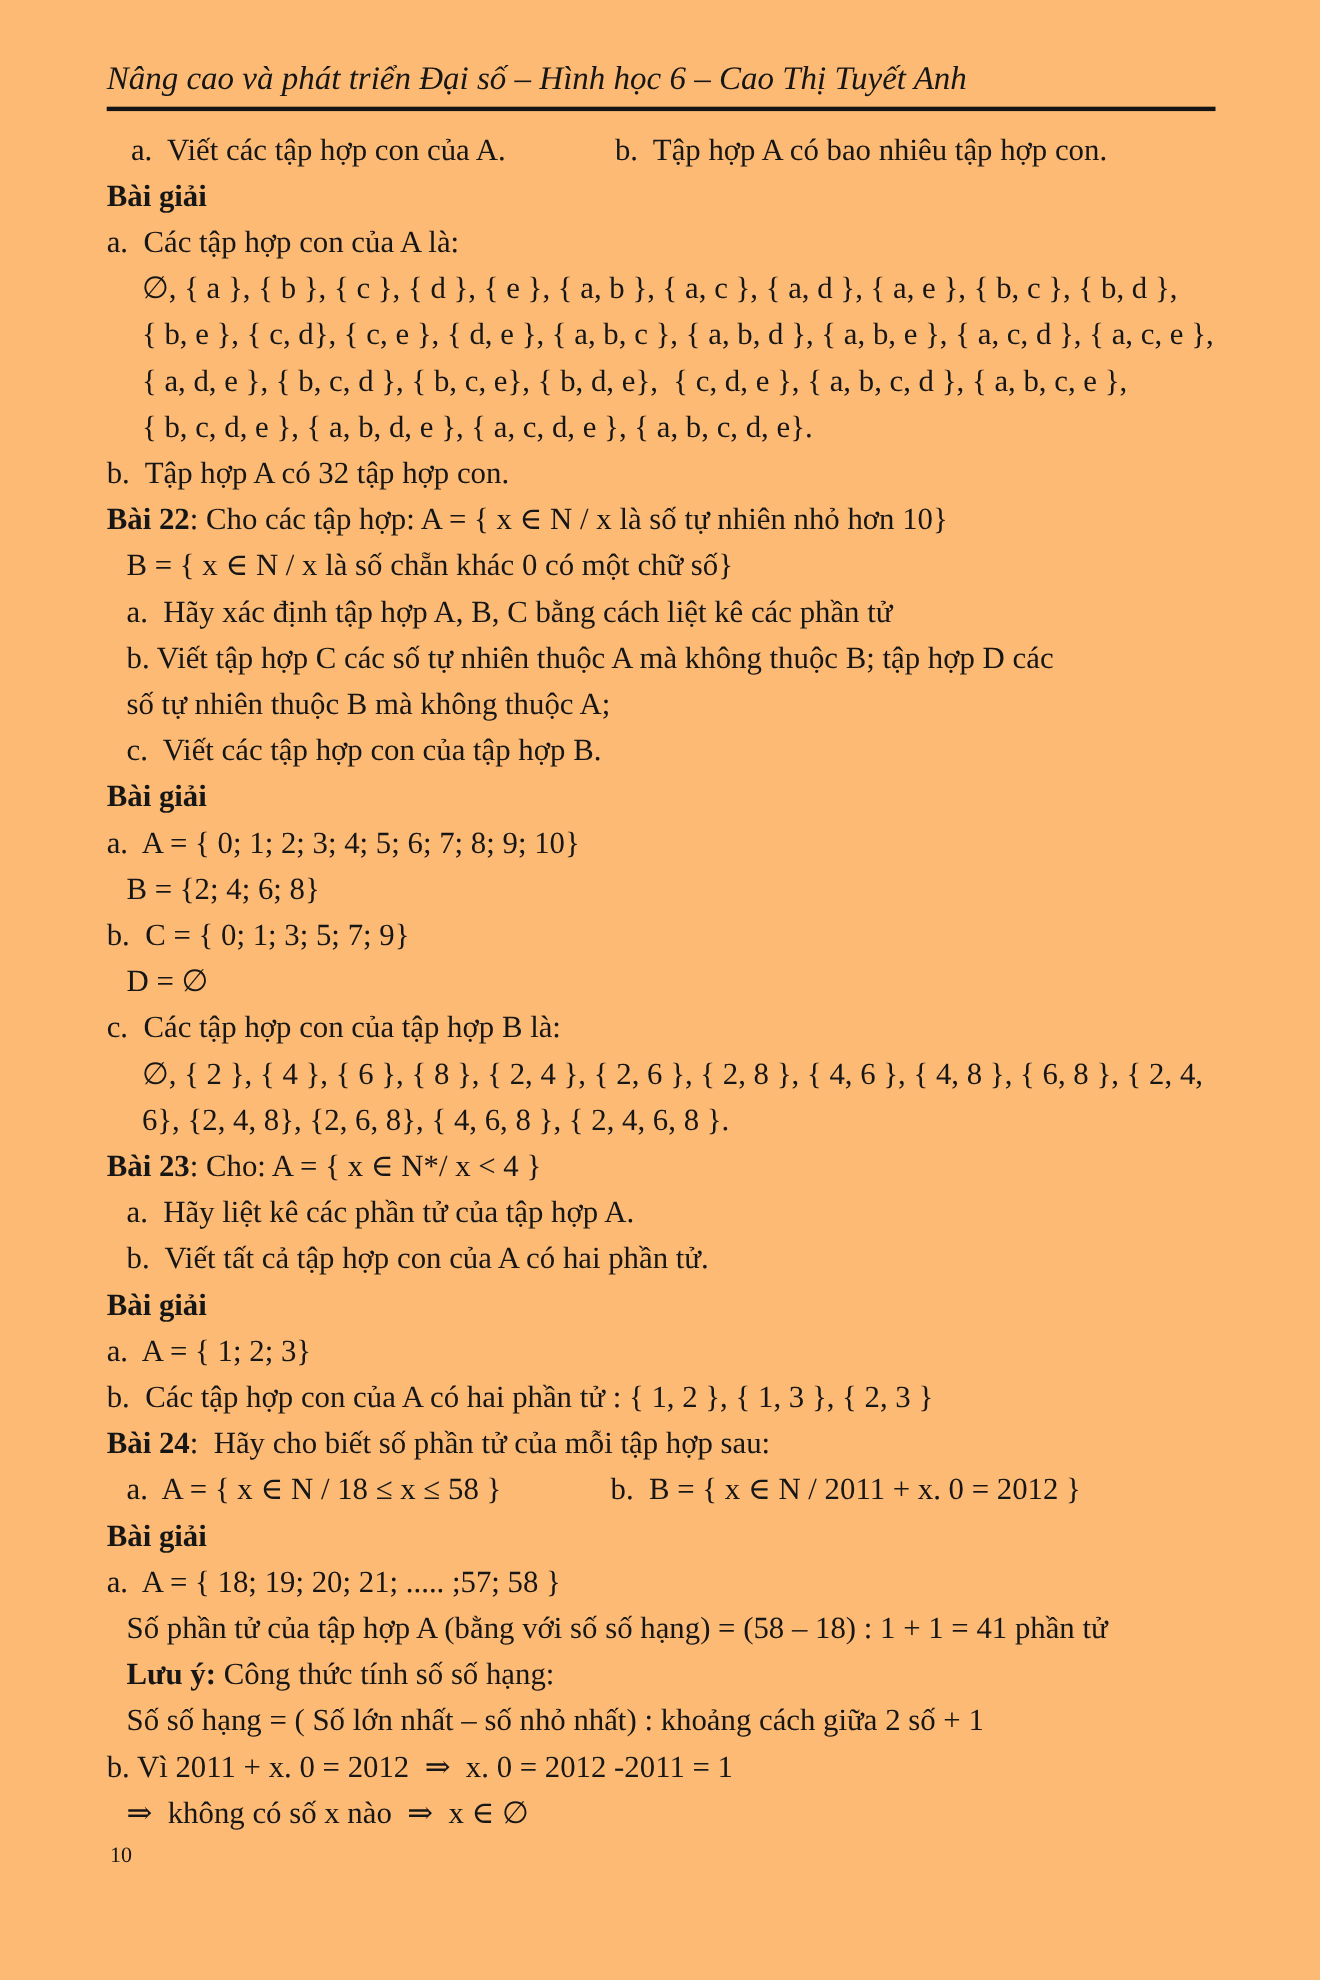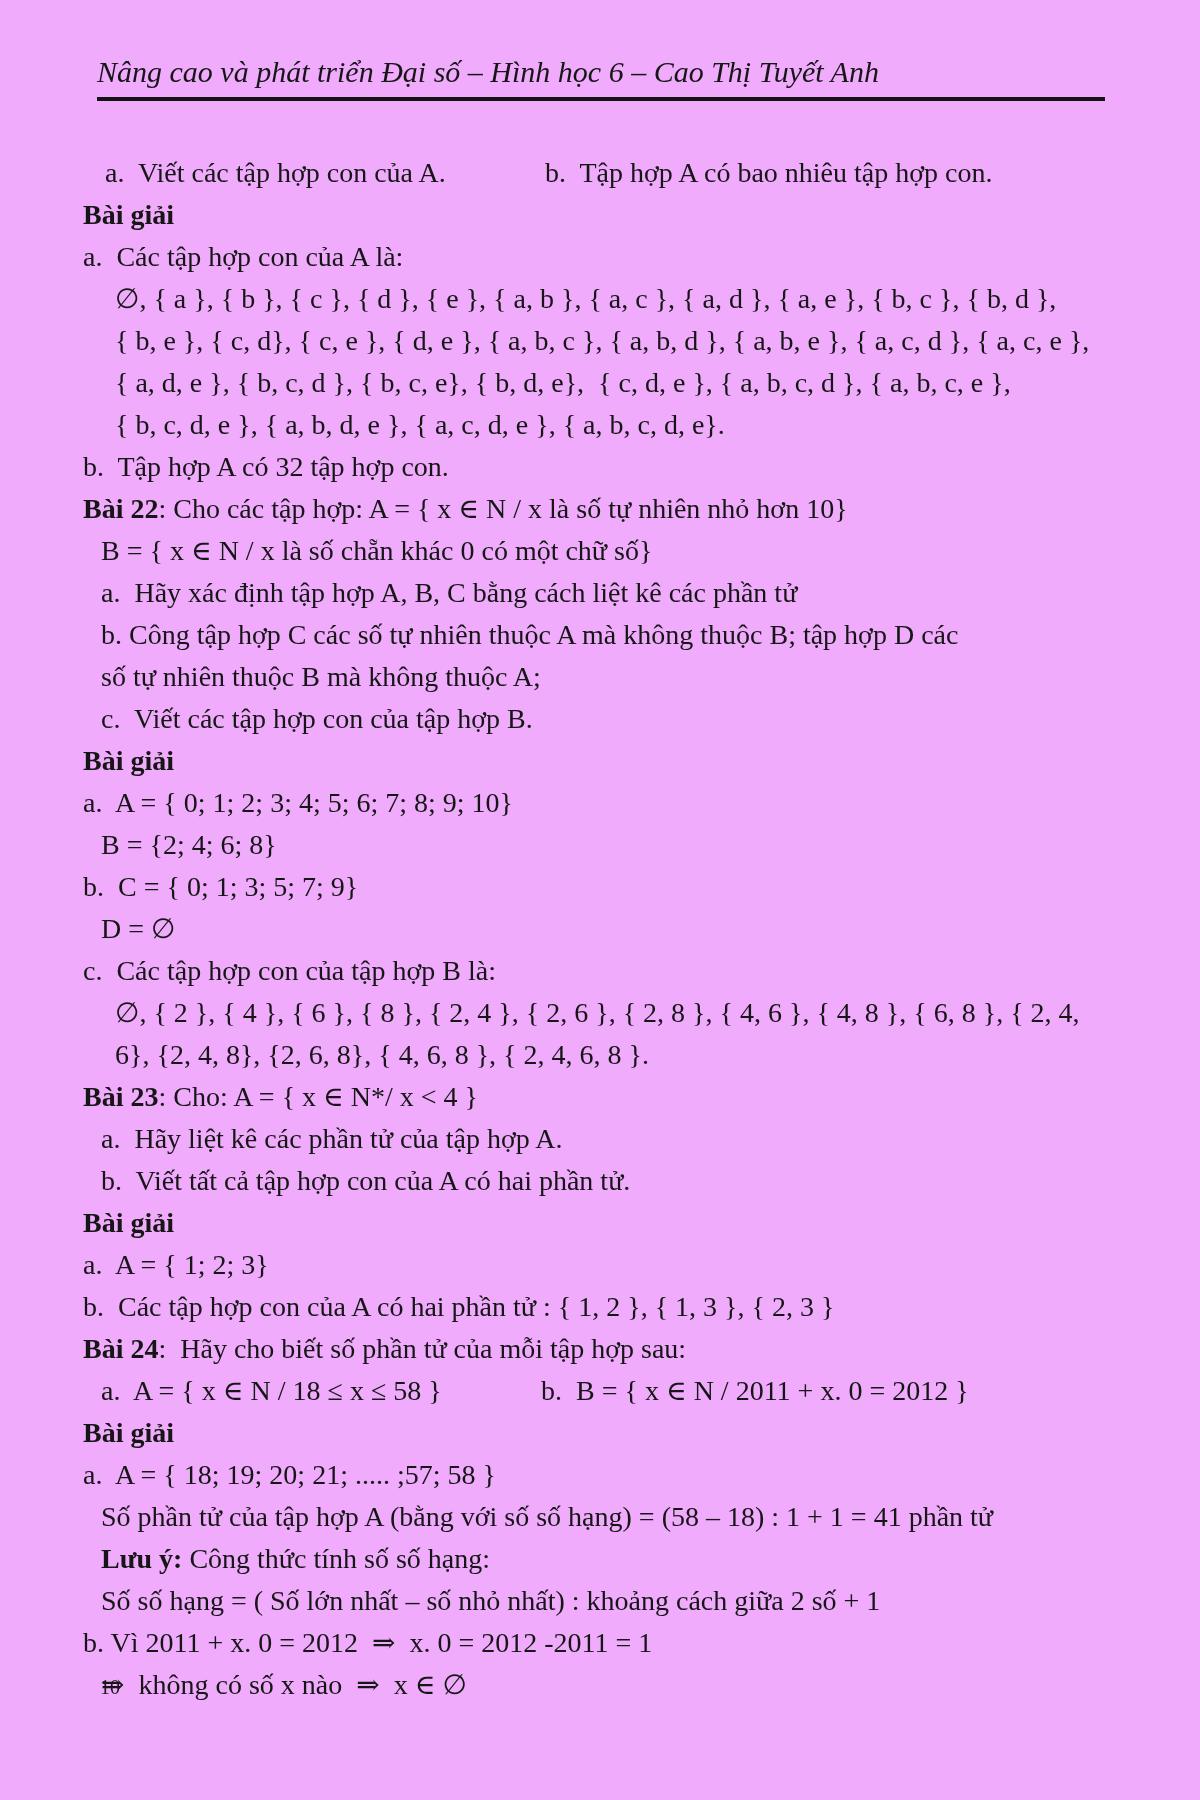--- a/index.html
+++ b/index.html
@@ -1,36 +1,35 @@
 <!DOCTYPE html>
 <html><head>
 <meta charset="utf-8">
 <style>
   html,body { margin:0; padding:0; }
   .page {
     position:relative;
     width:1200px; height:1800px;
-    background:#f0abfc;
+    background:#fdba74;
     color:#161616;
     font-family:"Liberation Serif","DejaVu Serif",serif;
     overflow:hidden;
   }
   .header {
     position:absolute; left:97px; top:55px; width:1008px;
     font-size:30px; font-style:italic; line-height:34px;
     white-space:pre-wrap;
   }
   .header-rule {
     position:absolute; left:97px; top:97px; width:1008px;
     border-top:4px solid #141414; height:0;
   }
   .body {
-    position:absolute; left:83px; top:116px; width:1013px;
+    position:absolute; left:97px; top:116px; width:1013px;
     font-size:28px;
-    margin-top:36px;
   }
   .line { line-height:42px; white-space:pre-wrap; }
   .ind1 { padding-left:18px; }
   .ind2 { padding-left:32px; }
   .heading { font-weight:bold; width:852px; line-height:42px; }
   .twocol { display:flex; line-height:42px; white-space:pre-wrap; }
   .twocol .col-a { width:440px; flex:0 0 auto; }
   .pad22 { padding-left:22px; }
   .pad18 { padding-left:18px; }
   b { font-weight:bold; }
@@ -57,21 +56,21 @@
     <div class="line">a.  Các tập hợp con của A là:</div>
     <div class="line ind2">∅, { a }, { b }, { c }, { d }, { e }, { a, b }, { a, c }, { a, d }, { a, e }, { b, c }, { b, d },</div>
     <div class="line ind2">{ b, e }, { c, d}, { c, e }, { d, e }, { a, b, c }, { a, b, d }, { a, b, e }, { a, c, d }, { a, c, e },</div>
     <div class="line ind2">{ a, d, e }, { b, c, d }, { b, c, e}, { b, d, e},  { c, d, e }, { a, b, c, d }, { a, b, c, e },</div>
     <div class="line ind2">{ b, c, d, e }, { a, b, d, e }, { a, c, d, e }, { a, b, c, d, e}.</div>
     <div class="line">b.  Tập hợp A có 32 tập hợp con.</div>
 
     <div class="line"><b>Bài 22</b><span>: Cho các tập hợp: A = { x ∈ N / x là số tự nhiên nhỏ hơn 10}</span></div>
     <div class="line ind1">B = { x ∈ N / x là số chẵn khác 0 có một chữ số}</div>
     <div class="line ind1">a.  Hãy xác định tập hợp A, B, C bằng cách liệt kê các phần tử</div>
-    <div class="line ind1">b. Công tập hợp C các số tự nhiên thuộc A mà không thuộc B; tập hợp D các</div>
+    <div class="line ind1">b. Viết tập hợp C các số tự nhiên thuộc A mà không thuộc B; tập hợp D các</div>
     <div class="line ind1">số tự nhiên thuộc B mà không thuộc A;</div>
     <div class="line ind1">c.  Viết các tập hợp con của tập hợp B.</div>
     <div class="heading">Bài giải</div>
     <div class="line">a.  A = { 0; 1; 2; 3; 4; 5; 6; 7; 8; 9; 10}</div>
     <div class="line ind1">B = {2; 4; 6; 8}</div>
     <div class="line">b.  C = { 0; 1; 3; 5; 7; 9}</div>
     <div class="line ind1">D = ∅</div>
     <div class="line">c.  Các tập hợp con của tập hợp B là:</div>
     <div class="line ind2">∅, { 2 }, { 4 }, { 6 }, { 8 }, { 2, 4 }, { 2, 6 }, { 2, 8 }, { 4, 6 }, { 4, 8 }, { 6, 8 }, { 2, 4,</div>
     <div class="line ind2">6}, {2, 4, 8}, {2, 6, 8}, { 4, 6, 8 }, { 2, 4, 6, 8 }.</div>

